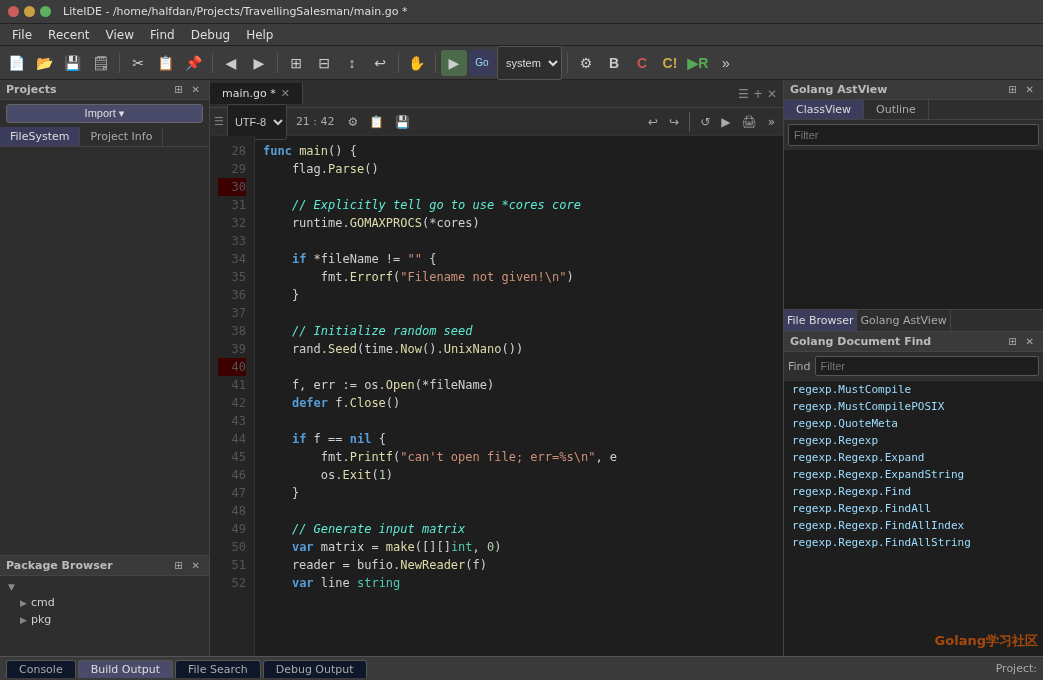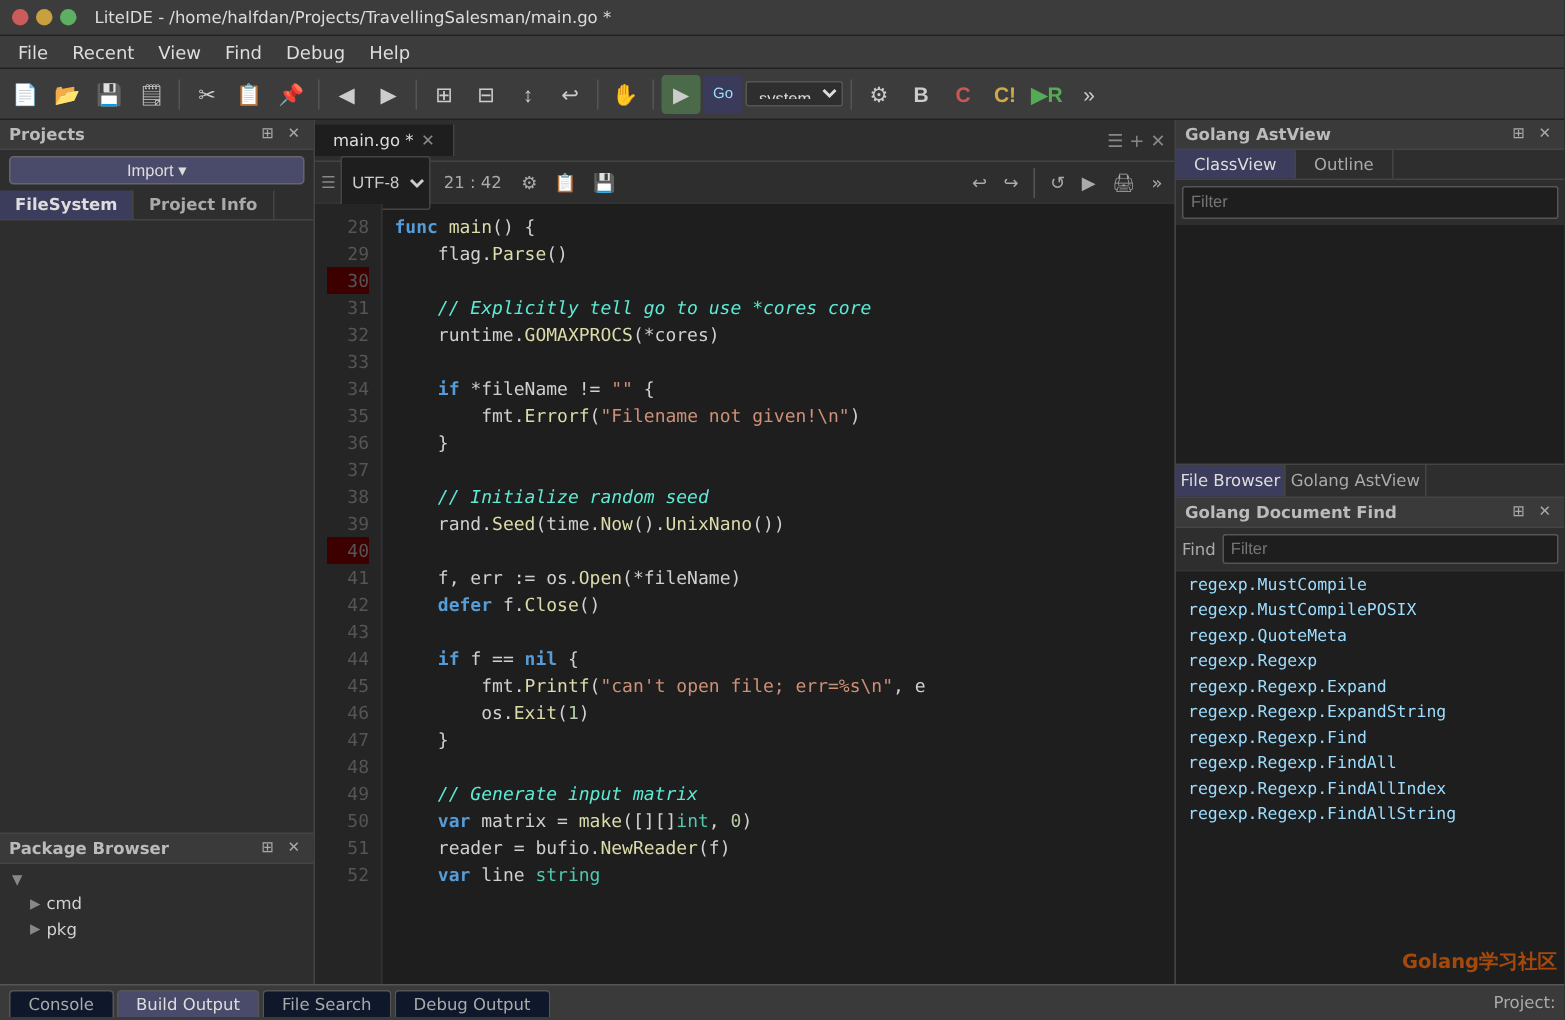--- a/index.html
+++ b/index.html
@@ -15,36 +15,36 @@
     .title-text { color: #ddd; font-size: 11px; margin-left: 6px; }
 
     
     .menu-bar { background: #3c3c3c; height: 22px; display: flex; align-items: center; padding: 0 4px; border-bottom: 1px solid #222; flex-shrink: 0; }
     .menu-item { padding: 2px 8px; font-size: 12px; color: #ddd; cursor: pointer; border-radius: 2px; }
 
     
     .toolbar { background: #3c3c3c; height: 34px; display: flex; align-items: center; padding: 0 4px; gap: 2px; border-bottom: 1px solid #222; flex-shrink: 0; }
     .tb-btn { width: 26px; height: 26px; background: transparent; border: none; border-radius: 3px; cursor: pointer; display: flex; align-items: center; justify-content: center; color: #ccc; font-size: 14px; }
     .tb-sep { width: 1px; height: 20px; background: #555; margin: 0 3px; }
-    .tb-combo { background: #2e2e2e; border: 1px solid #555; color: #ddd; font-size: 11px; padding: 4px 4px; border-radius: 2px; height: 17px; }
+    .tb-combo { background: #2e2e2e; border: 1px solid #555; color: #ddd; font-size: 11px; padding: 4px 4px; border-radius: 2px; height: 34px; }
 
     
     .main-area { display: flex; flex: 1; overflow: hidden; }
 
     
     .left-panel { width: 210px; display: flex; flex-direction: column; background: #2e2e2e; border-right: 1px solid #444; flex-shrink: 0; }
     .panel-header { background: #3a3a3a; padding: 3px 6px; display: flex; align-items: center; justify-content: space-between; border-bottom: 1px solid #444; }
     .panel-title { font-size: 11px; color: #bbb; font-weight: bold; }
     .panel-actions { display: flex; gap: 3px; }
     .panel-btn { font-size: 10px; color: #aaa; cursor: pointer; padding: 1px 3px; }
 
     .import-btn { background: #4a4a6a; border: 1px solid #666; color: #ddd; font-size: 11px; padding: 2px 10px; border-radius: 3px; cursor: pointer; margin: 4px 6px; }
 
     .fs-tabs { display: flex; border-bottom: 1px solid #444; }
-    .fs-tab { padding: 3px 10px; font-size: 11px; color: #aaa; cursor: pointer; border-right: 1px solid #444; font-weight: bold; }
+    .fs-tab { padding: 3px 10px; font-size: 11px; color: #aaa; cursor: pointer; border-right: 1px solid #444; }
     .fs-tab.active { background: #3c3c5c; color: #ddd; }
 
     .file-tree { flex: 1; overflow-y: auto; font-size: 11px; padding: 4px 0; }
     .tree-item { padding: 2px 8px; cursor: pointer; display: flex; align-items: center; gap: 4px; }
     .tree-arrow { color: #888; font-size: 9px; }
 
     .pkg-browser { border-top: 1px solid #444; }
     .pkg-header { background: #3a3a3a; padding: 3px 6px; display: flex; align-items: center; justify-content: space-between; border-bottom: 1px solid #444; }
 
     

